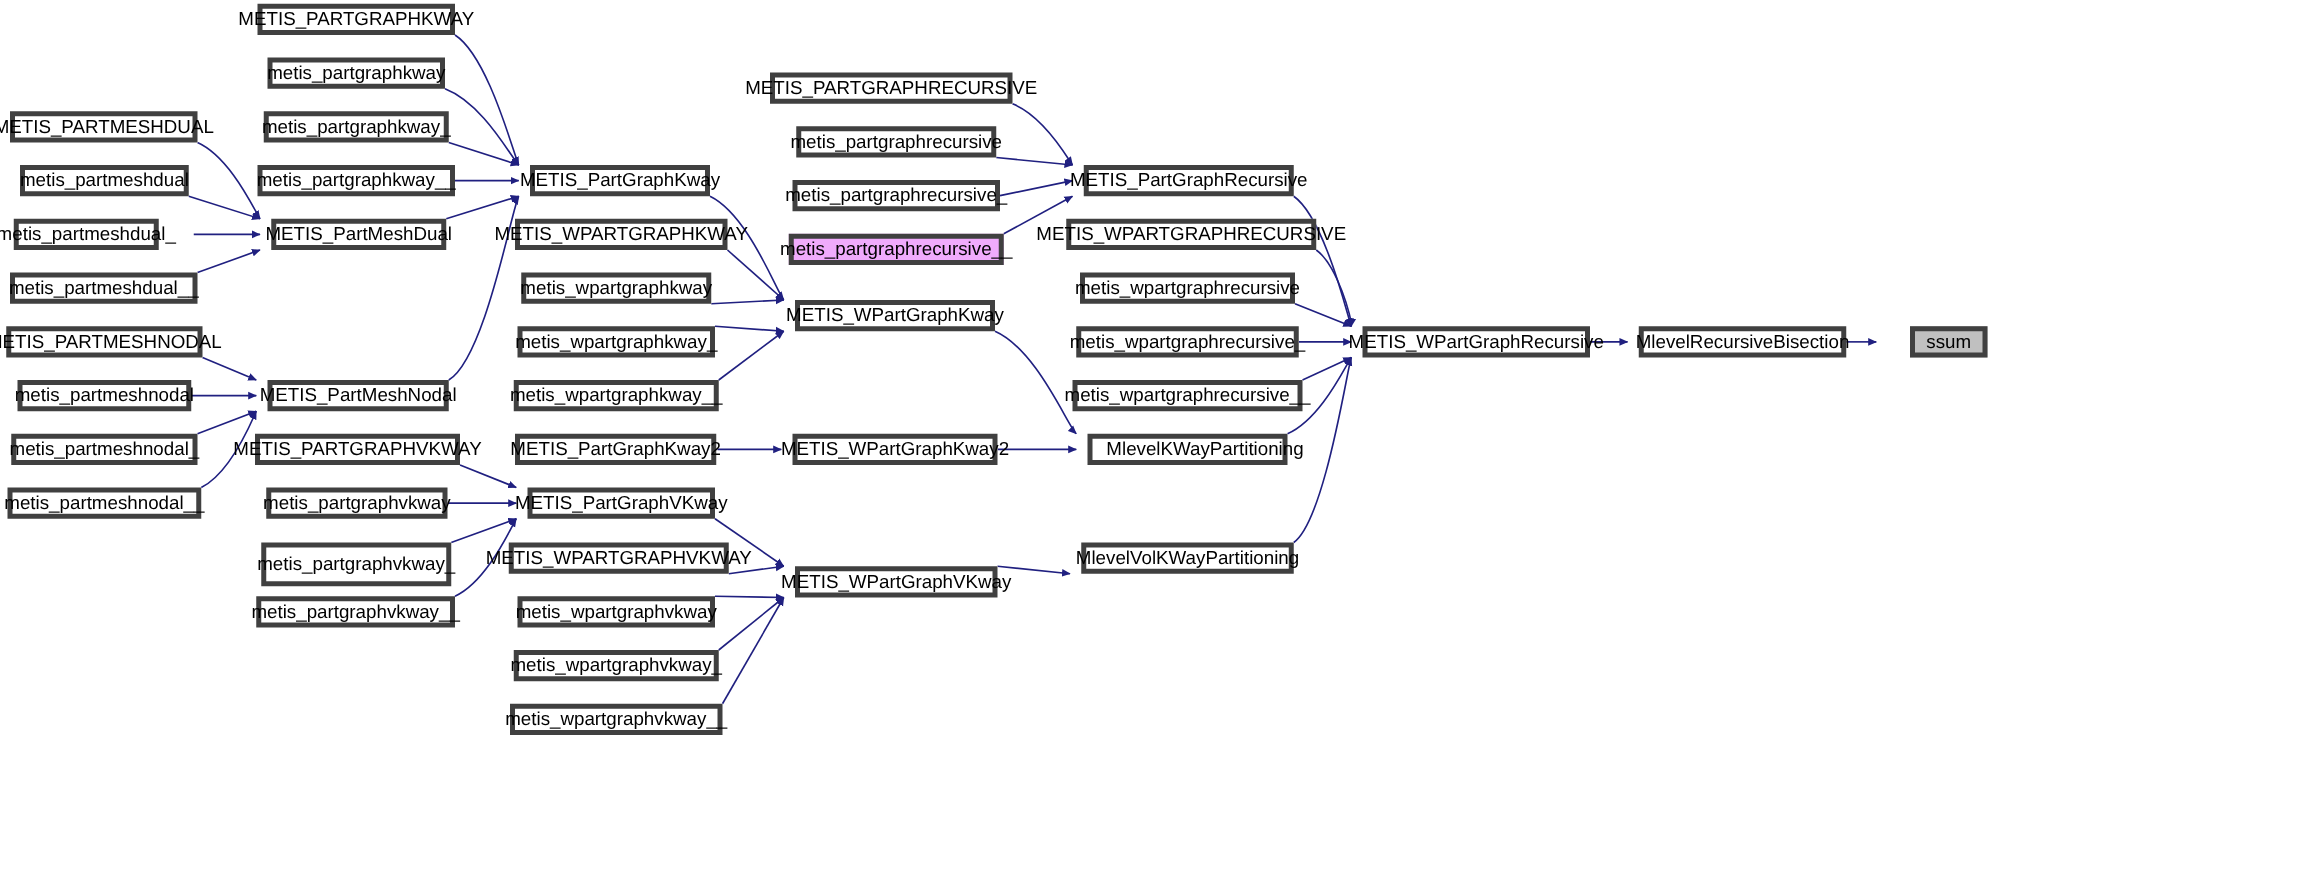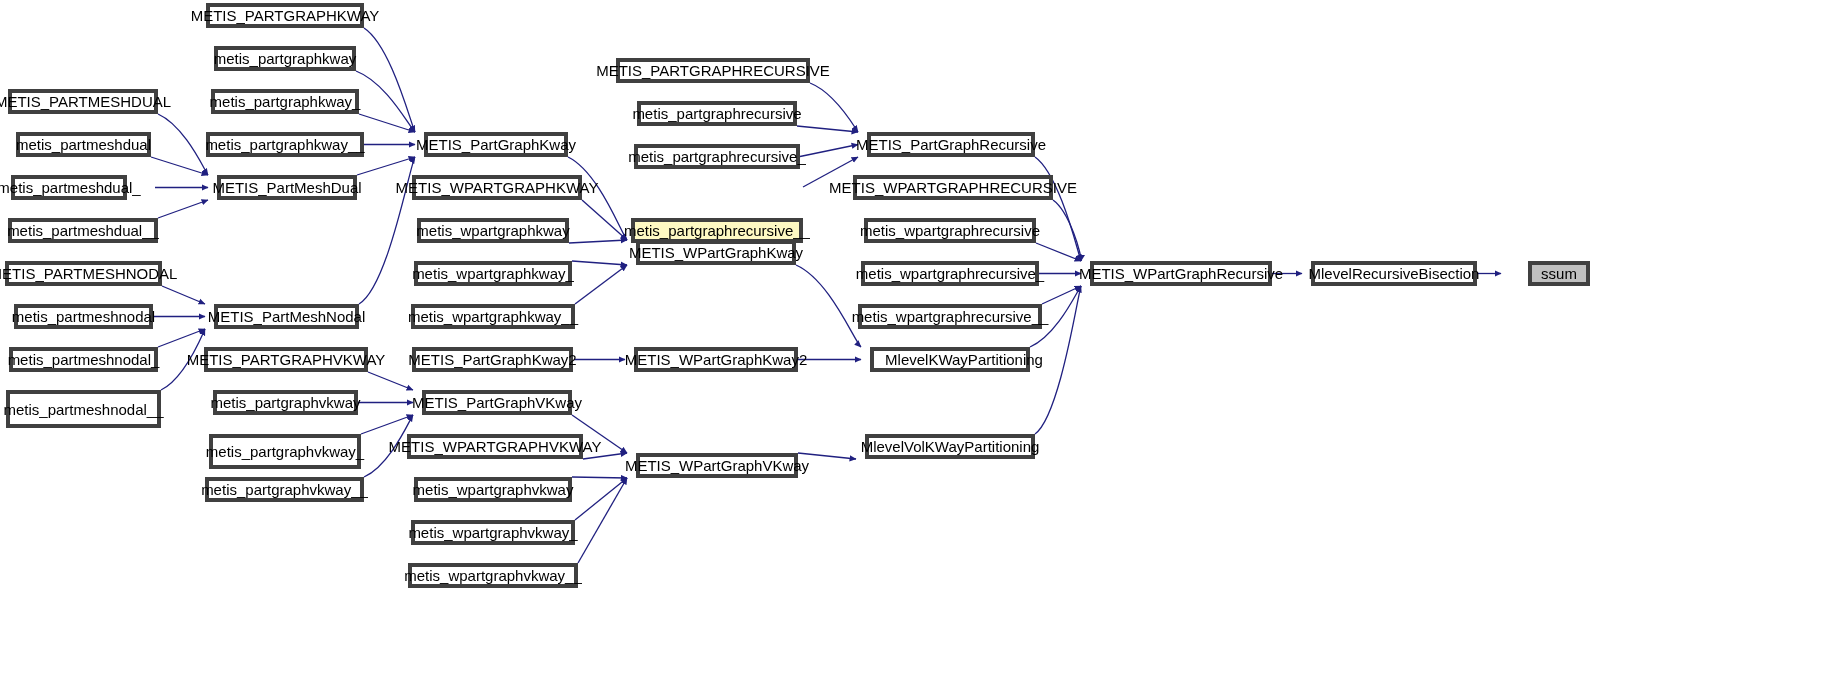--- a/index.html
+++ b/index.html
@@ -86,42 +86,42 @@
       <div class="node" style="left: 16px; top: 132px; width: 135px; height: 25px; border-color: rgb(64, 64, 64); color: rgb(0, 0, 0); background: rgb(255, 255, 255);">metis_partmeshdual</div>
       <div class="node" style="left: 206px; top: 132px; width: 158px; height: 25px; border-color: rgb(64, 64, 64); color: rgb(0, 0, 0); background: rgb(255, 255, 255);">metis_partgraphkway__</div>
       <div class="node" style="left: 424px; top: 132px; width: 144px; height: 25px; border-color: rgb(64, 64, 64); color: rgb(0, 0, 0); background: rgb(255, 255, 255);">METIS_PartGraphKway</div>
       <div class="node" style="left: 616px; top: 58px; width: 194px; height: 25px; border-color: rgb(64, 64, 64); color: rgb(0, 0, 0); background: rgb(255, 255, 255);">METIS_PARTGRAPHRECURSIVE</div>
       <div class="node" style="left: 637px; top: 101px; width: 160px; height: 25px; border-color: rgb(64, 64, 64); color: rgb(0, 0, 0); background: rgb(255, 255, 255);">metis_partgraphrecursive</div>
       <div class="node" style="left: 867px; top: 132px; width: 168px; height: 25px; border-color: rgb(64, 64, 64); color: rgb(0, 0, 0); background: rgb(255, 255, 255);">METIS_PartGraphRecursive</div>
       <div class="node" style="left: 634px; top: 144px; width: 166px; height: 25px; border-color: rgb(64, 64, 64); color: rgb(0, 0, 0); background: rgb(255, 255, 255);">metis_partgraphrecursive_</div>
       <div class="node" style="left: 11px; top: 175px; width: 116px; height: 25px; border-color: rgb(64, 64, 64); color: rgb(0, 0, 0); background: rgb(255, 255, 255);">metis_partmeshdual_</div>
       <div class="node" style="left: 217px; top: 175px; width: 140px; height: 25px; border-color: rgb(64, 64, 64); color: rgb(0, 0, 0); background: rgb(255, 255, 255);">METIS_PartMeshDual</div>
       <div class="node" style="left: 412px; top: 175px; width: 170px; height: 25px; border-color: rgb(64, 64, 64); color: rgb(0, 0, 0); background: rgb(255, 255, 255);">METIS_WPARTGRAPHKWAY</div>
-      <div class="node" style="left: 631px; top: 187px; width: 172px; height: 25px; border-color: rgb(64, 64, 64); color: rgb(0, 0, 0); background: #fef9c3; margin-top: 31px;">metis_partgraphrecursive__</div>
+      <div class="node" style="left: 631px; top: 187px; width: 172px; height: 25px; border-color: rgb(64, 64, 64); color: rgb(0, 0, 0); background: #f0abfc;">metis_partgraphrecursive__</div>
       <div class="node" style="left: 853px; top: 175px; width: 200px; height: 25px; border-color: rgb(64, 64, 64); color: rgb(0, 0, 0); background: rgb(255, 255, 255);">METIS_WPARTGRAPHRECURSIVE</div>
       <div class="node" style="left: 8px; top: 218px; width: 150px; height: 25px; border-color: rgb(64, 64, 64); color: rgb(0, 0, 0); background: rgb(255, 255, 255);">metis_partmeshdual__</div>
       <div class="node" style="left: 417px; top: 218px; width: 152px; height: 25px; border-color: rgb(64, 64, 64); color: rgb(0, 0, 0); background: rgb(255, 255, 255);">metis_wpartgraphkway</div>
       <div class="node" style="left: 864px; top: 218px; width: 172px; height: 25px; border-color: rgb(64, 64, 64); color: rgb(0, 0, 0); background: rgb(255, 255, 255);">metis_wpartgraphrecursive</div>
       <div class="node" style="left: 636px; top: 240px; width: 160px; height: 25px; border-color: rgb(64, 64, 64); color: rgb(0, 0, 0); background: rgb(255, 255, 255);">METIS_WPartGraphKway</div>
       <div class="node" style="left: 5px; top: 261px; width: 157px; height: 25px; border-color: rgb(64, 64, 64); color: rgb(0, 0, 0); background: rgb(255, 255, 255);">METIS_PARTMESHNODAL</div>
       <div class="node" style="left: 414px; top: 261px; width: 158px; height: 25px; border-color: rgb(64, 64, 64); color: rgb(0, 0, 0); background: rgb(255, 255, 255);">metis_wpartgraphkway_</div>
       <div class="node" style="left: 861px; top: 261px; width: 178px; height: 25px; border-color: rgb(64, 64, 64); color: rgb(0, 0, 0); background: rgb(255, 255, 255);">metis_wpartgraphrecursive_</div>
       <div class="node" style="left: 1090px; top: 261px; width: 182px; height: 25px; border-color: rgb(64, 64, 64); color: rgb(0, 0, 0); background: rgb(255, 255, 255);">METIS_WPartGraphRecursive</div>
       <div class="node" style="left: 1311px; top: 261px; width: 166px; height: 25px; border-color: rgb(64, 64, 64); color: rgb(0, 0, 0); background: rgb(255, 255, 255);">MlevelRecursiveBisection</div>
       <div class="node highlight" style="left: 1528px; top: 261px; width: 62px; height: 25px; border-color: rgb(64, 64, 64); color: rgb(0, 0, 0);">ssum</div>
       <div class="node" style="left: 14px; top: 304px; width: 139px; height: 25px; border-color: rgb(64, 64, 64); color: rgb(0, 0, 0); background: rgb(255, 255, 255);">metis_partmeshnodal</div>
       <div class="node" style="left: 214px; top: 304px; width: 145px; height: 25px; border-color: rgb(64, 64, 64); color: rgb(0, 0, 0); background: rgb(255, 255, 255);">METIS_PartMeshNodal</div>
       <div class="node" style="left: 411px; top: 304px; width: 164px; height: 25px; border-color: rgb(64, 64, 64); color: rgb(0, 0, 0); background: rgb(255, 255, 255);">metis_wpartgraphkway__</div>
       <div class="node" style="left: 858px; top: 304px; width: 184px; height: 25px; border-color: rgb(64, 64, 64); color: rgb(0, 0, 0); background: rgb(255, 255, 255);">metis_wpartgraphrecursive__</div>
       <div class="node" style="left: 9px; top: 347px; width: 149px; height: 25px; border-color: rgb(64, 64, 64); color: rgb(0, 0, 0); background: rgb(255, 255, 255);">metis_partmeshnodal_</div>
       <div class="node" style="left: 204px; top: 347px; width: 164px; height: 25px; border-color: rgb(64, 64, 64); color: rgb(0, 0, 0); background: rgb(255, 255, 255);">METIS_PARTGRAPHVKWAY</div>
       <div class="node" style="left: 412px; top: 347px; width: 161px; height: 25px; border-color: rgb(64, 64, 64); color: rgb(0, 0, 0); background: rgb(255, 255, 255);">METIS_PartGraphKway2</div>
       <div class="node" style="left: 634px; top: 347px; width: 164px; height: 25px; border-color: rgb(64, 64, 64); color: rgb(0, 0, 0); background: rgb(255, 255, 255);">METIS_WPartGraphKway2</div>
       <div class="node" style="left: 870px; top: 347px; width: 160px; height: 25px; border-color: rgb(64, 64, 64); color: rgb(0, 0, 0); background: rgb(255, 255, 255); padding-left: 28px;">MlevelKWayPartitioning</div>
-      <div class="node" style="left: 6px; top: 390px; width: 155px; height: 38px; border-color: rgb(64, 64, 64); color: rgb(0, 0, 0); background: rgb(255, 255, 255);">metis_partmeshnodal__</div>
+      <div class="node" style="left: 6px; top: 390px; width: 155px; height: 25px; border-color: rgb(64, 64, 64); color: rgb(0, 0, 0); background: rgb(255, 255, 255);">metis_partmeshnodal__</div>
       <div class="node" style="left: 213px; top: 390px; width: 145px; height: 25px; border-color: rgb(64, 64, 64); color: rgb(0, 0, 0); background: rgb(255, 255, 255);">metis_partgraphvkway</div>
       <div class="node" style="left: 422px; top: 390px; width: 150px; height: 25px; border-color: rgb(64, 64, 64); color: rgb(0, 0, 0); background: rgb(255, 255, 255);">METIS_PartGraphVKway</div>
       <div class="node" style="left: 209px; top: 434px; width: 152px; height: 35px; border-color: rgb(64, 64, 64); color: rgb(0, 0, 0); background: rgb(255, 255, 255);">metis_partgraphvkway_</div>
       <div class="node" style="left: 407px; top: 434px; width: 176px; height: 25px; border-color: rgb(64, 64, 64); color: rgb(0, 0, 0); background: rgb(255, 255, 255);">METIS_WPARTGRAPHVKWAY</div>
       <div class="node" style="left: 865px; top: 434px; width: 170px; height: 25px; border-color: rgb(64, 64, 64); color: rgb(0, 0, 0); background: rgb(255, 255, 255);">MlevelVolKWayPartitioning</div>
       <div class="node" style="left: 205px; top: 477px; width: 159px; height: 25px; border-color: rgb(64, 64, 64); color: rgb(0, 0, 0); background: rgb(255, 255, 255);">metis_partgraphvkway__</div>
       <div class="node" style="left: 636px; top: 453px; width: 162px; height: 25px; border-color: rgb(64, 64, 64); color: rgb(0, 0, 0); background: rgb(255, 255, 255);">METIS_WPartGraphVKway</div>
       <div class="node" style="left: 414px; top: 477px; width: 158px; height: 25px; border-color: rgb(64, 64, 64); color: rgb(0, 0, 0); background: rgb(255, 255, 255);">metis_wpartgraphvkway</div>
       <div class="node" style="left: 411px; top: 520px; width: 164px; height: 25px; border-color: rgb(64, 64, 64); color: rgb(0, 0, 0); background: rgb(255, 255, 255);">metis_wpartgraphvkway_</div>
       <div class="node" style="left: 408px; top: 563px; width: 170px; height: 25px; border-color: rgb(64, 64, 64); color: rgb(0, 0, 0); background: rgb(255, 255, 255); text-align: right;">metis_wpartgraphvkway__</div>

